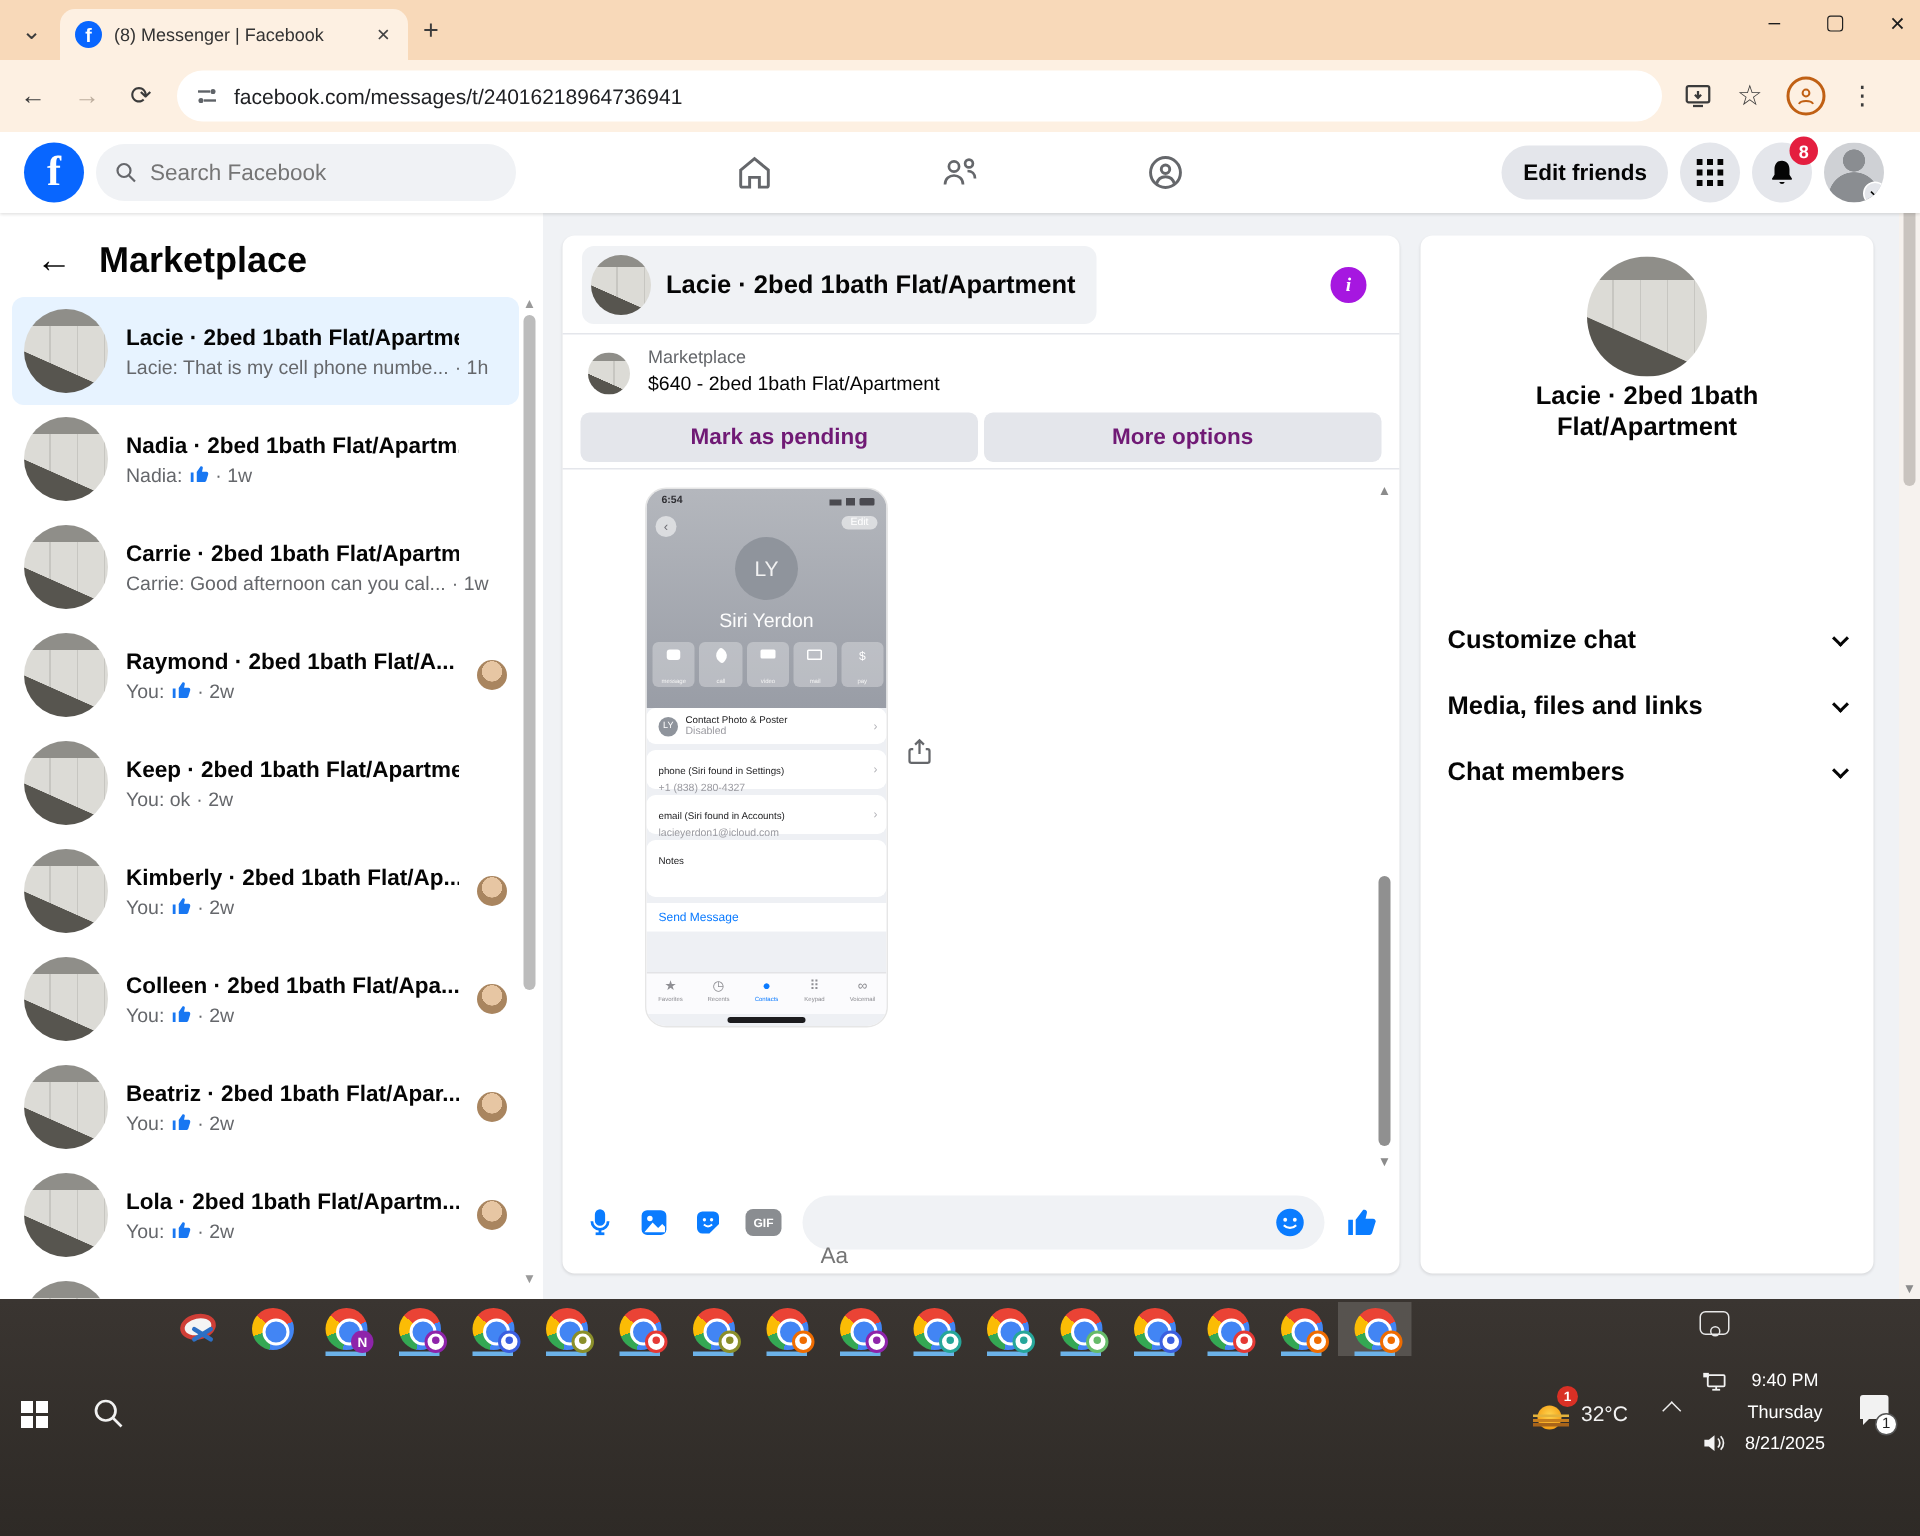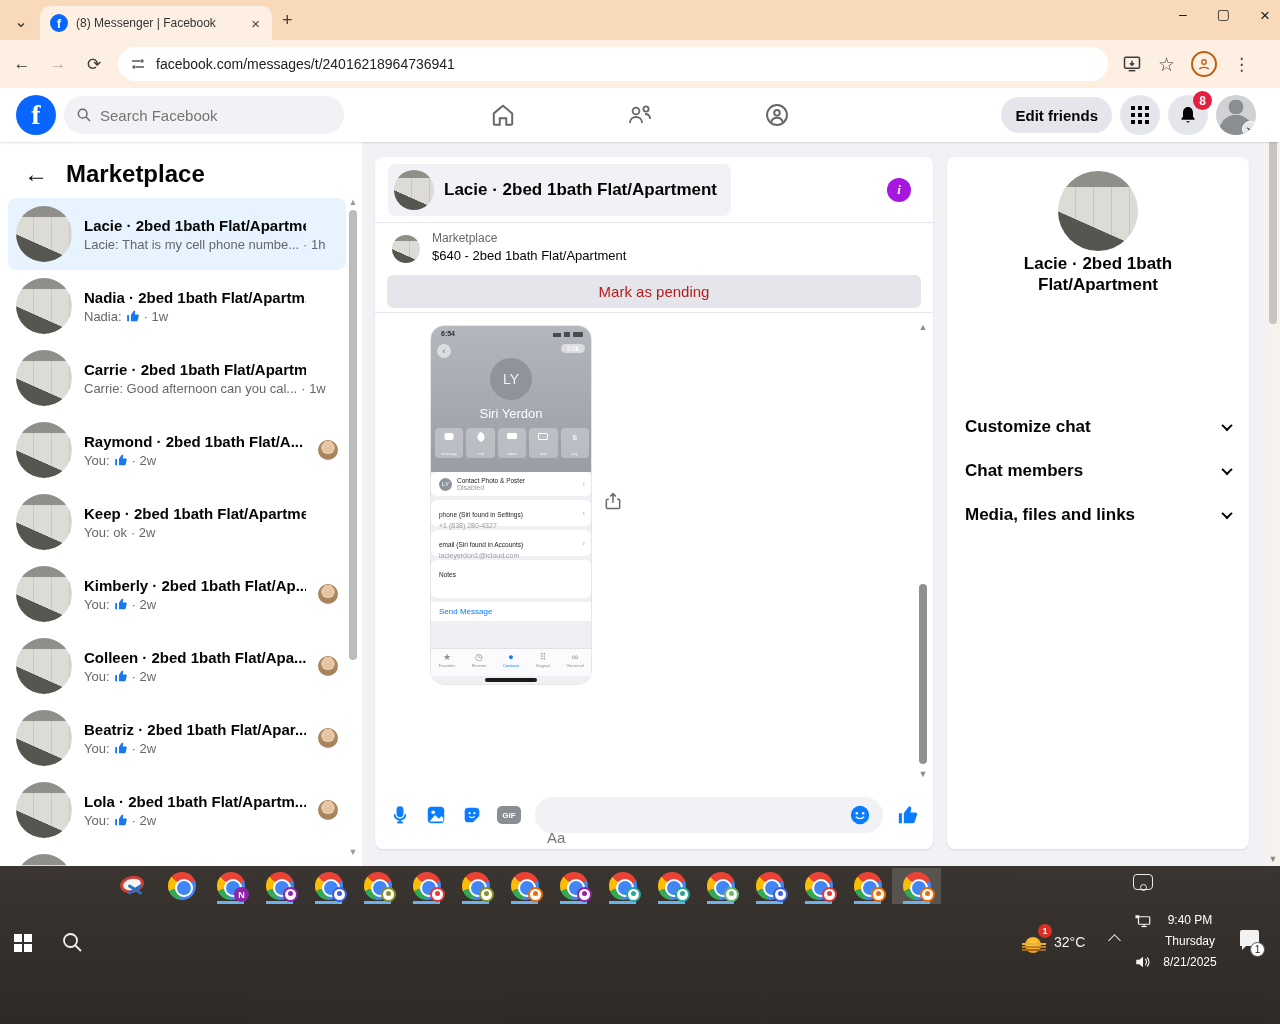--- a/index.html
+++ b/index.html
@@ -73,21 +73,21 @@
   .chat-head { position:absolute; left:0; top:0; width:558px; height:66px; border-bottom:1px solid #e4e6eb; }
   .chat-head-pill { position:absolute; left:13px; top:7px; height:52px; background:#f0f2f5; border-radius:8px; display:flex; align-items:center; gap:10px; padding:0 14px 0 6px; }
   .chat-head-pill .avatar-kitchen { width:40px; height:40px; }
   .chat-name { font-size:17px; font-weight:bold; color:#050505; }
   .info-btn { position:absolute; right:22px; top:21px; width:24px; height:24px; border-radius:50%; background:#a617e0; color:#fff; display:flex; align-items:center; justify-content:center; font-size:13px; font-weight:bold; font-family:"Liberation Serif",serif; font-style:italic; }
   .mk-banner { position:absolute; left:0; top:66px; width:558px; height:90px; border-bottom:1px solid #e4e6eb; }
   .mk-banner .avatar-kitchen { position:absolute; left:17px; top:12px; width:28px; height:28px; }
   .mk-label { position:absolute; left:57px; top:8px; font-size:12px; color:#65676b; }
   .mk-item { position:absolute; left:57px; top:25px; font-size:13px; color:#050505; }
   .mk-btns { position:absolute; left:12px; top:52px; width:534px; display:flex; gap:4px; }
-  .mk-btn { flex:1; height:33px; background:#e4e6eb; border:none; border-radius:6px; font-size:15px; font-weight:normal; color:#b91c1c; font-family:inherit;text-align:center; }
+  .mk-btn { flex:1; height:33px; background:#e4e6eb; border:none; border-radius:6px; font-size:15px; font-weight:bold; color:#701a75; font-family:inherit;text-align:center; }
 
   
   .msg-area { position:absolute; left:0; top:156px; width:558px; height:477px; overflow:hidden; }
   #phone-img { position:absolute; left:55px; top:12px; width:162px; height:360px; border-radius:14px; overflow:hidden; background:#fff; border:1px solid #e6e6e6; font-family:"Liberation Sans",sans-serif; }
   .ph-top { position:absolute; left:0; top:0; width:100%; height:146px; background:linear-gradient(#b4b7bd,#999da6); color:#fff; }
   .ph-status { position:absolute; left:10px; top:4px; font-size:7px; font-weight:bold; color:#2f2f33; }
   .ph-status-r { position:absolute; right:8px; top:6px; display:flex; gap:3px; align-items:center; }
   .ph-status-r i { display:block; background:#4a4a50; }
   .ph-back { position:absolute; left:6px; top:18px; width:14px; height:14px; border-radius:50%; background:rgba(255,255,255,.55); color:#6e6e74; font-size:9px; display:flex; align-items:center; justify-content:center; }
   .ph-edit { position:absolute; right:6px; top:18px; padding:1px 6px; border-radius:7px; background:rgba(255,255,255,.55); color:#fff; font-size:7px; }
@@ -449,20 +449,21 @@
     </div>
     <div class="info-btn">i</div>
   </div>
 
   <div class="mk-banner">
     <div class="avatar-kitchen"></div>
     <div class="mk-label">Marketplace</div>
     <div class="mk-item">$640 - 2bed 1bath Flat/Apartment</div>
     <div class="mk-btns">
       <button class="mk-btn">Mark as pending</button>
+      <button class="mk-btn">More options</button>
     </div>
   </div>
 
   <div class="msg-area">
 
     <div id="phone-img">
       <div class="ph-top">
         <span class="ph-status">6:54</span>
         <span class="ph-status-r">
           <i style="width:8px;height:4px"></i>
@@ -602,25 +603,25 @@
 
 <div id="detail-card">
   <div class="dt-avatar avatar-kitchen"></div>
   <div class="dt-title" style="padding:0 56px">Lacie · 2bed 1bath Flat/Apartment</div>
   <div class="dt-sections">
     <div class="dt-sec">
         <span>Customize chat</span>
         <span class="chev"></span>
       </div>
     <div class="dt-sec">
+        <span>Media, files and links</span>
+        <span class="chev"></span>
+      </div>
+    <div class="dt-sec">
         <span>Chat members</span>
-        <span class="chev"></span>
-      </div>
-    <div class="dt-sec">
-        <span>Media, files and links</span>
         <span class="chev"></span>
       </div>
   </div>
 </div>
 
 <div id="taskbar">
   <div id="tb-icons">
       <div class="tb-slot">
         <div class="snip-icon">
           <span class="disc"></span>

